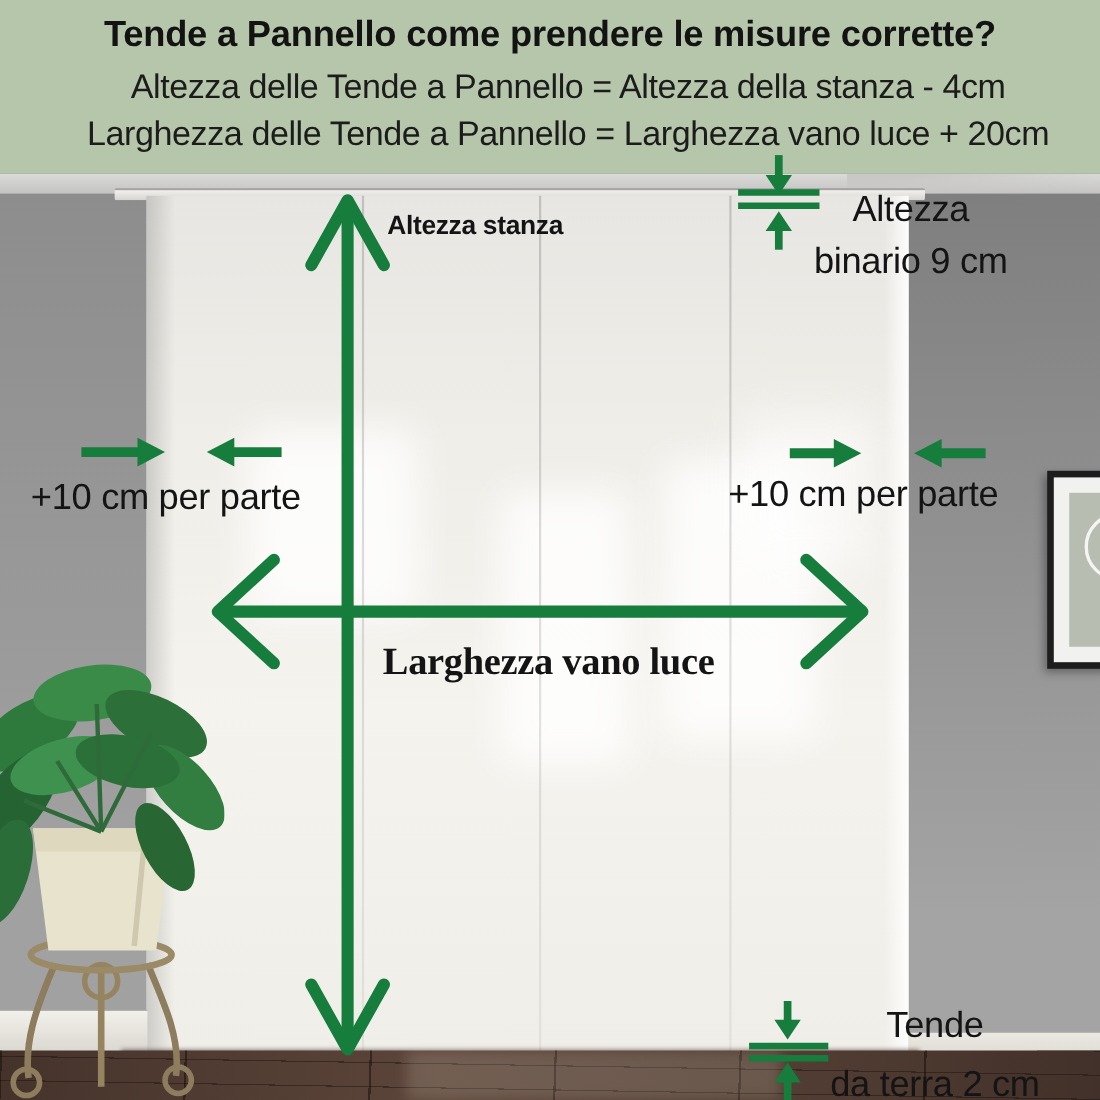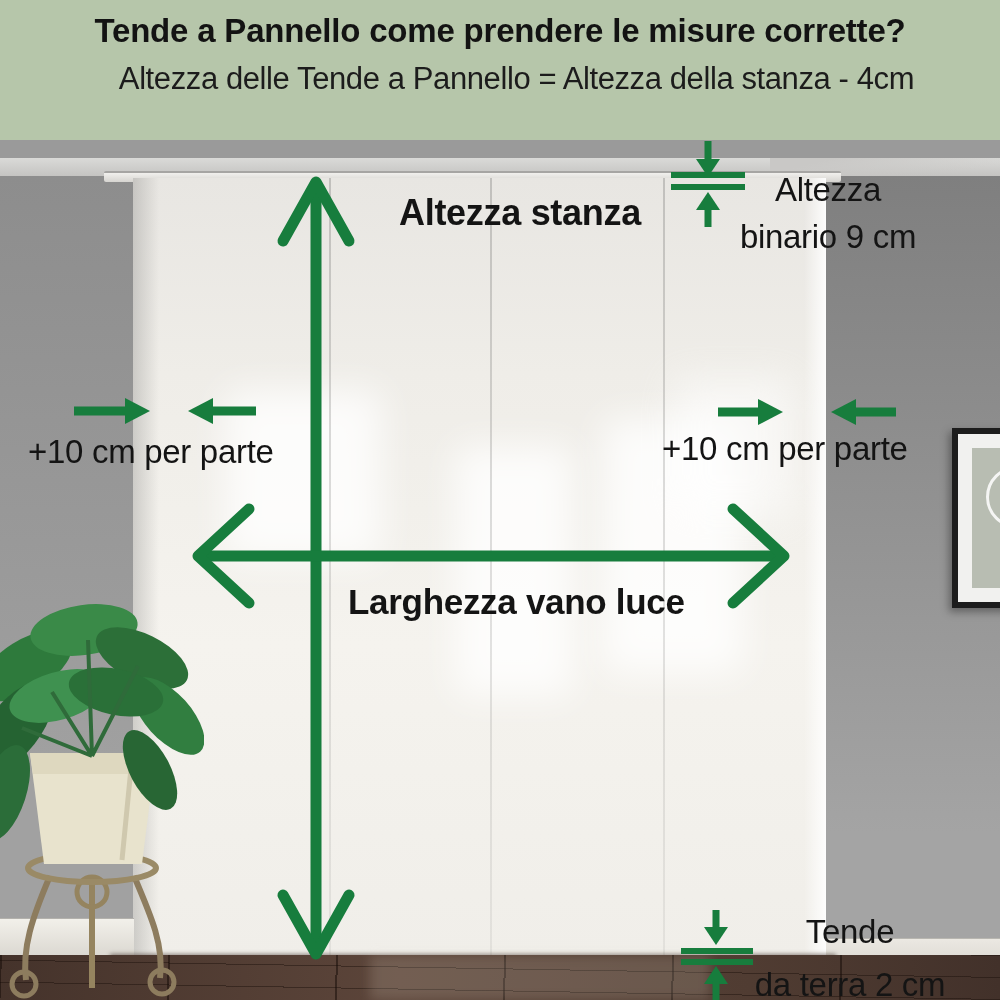--- a/index.html
+++ b/index.html
@@ -2,21 +2,21 @@
 <html><head>
 <meta charset="utf-8">
 <style>
   html,body{margin:0;padding:0;background:#e8e8e8;}
   .stage{
     position:relative;width:1000px;height:1000px;overflow:hidden;
     font-family:"Liberation Sans",sans-serif;color:#161616;background:#9a9a9a;
   }
   
   .header{
-    position:absolute;top:0;left:0;width:1000px;height:140px;
+    position:absolute;top:0;left:0;width:1000px;height:158px;
     background:#b6c6aa;text-align:center;
   }
   .header h1{
     margin:0;padding-top:12px;font-size:33px;font-weight:700;color:#131313;
     letter-spacing:-.2px;
   }
   .header .formula{
     margin:0;font-size:31px;font-weight:400;color:#1c1c1c;line-height:43px;
     letter-spacing:-.4px;
     padding-left:33px;
@@ -59,22 +59,22 @@
   
   .frame{position:absolute;top:270px;left:952px;width:70px;height:180px;
     background:#1d1d1d;padding:0;box-shadow:-3px 4px 8px rgba(0,0,0,.35);}
   .frame .mat{position:absolute;top:6px;left:6px;right:0;bottom:6px;background:#f1f1ef;}
   .frame .art{position:absolute;top:20px;left:20px;right:0;bottom:20px;background:#b8bdb2;overflow:hidden;}
   .frame .ring{position:absolute;top:18px;left:14px;width:56px;height:56px;border-radius:50%;
     border:3px solid rgba(255,255,255,.85);}
   
   .lbl{position:absolute;color:#141414;white-space:nowrap;z-index:5;}
   .b{font-weight:700;}
-  #lbl-altezza{left:352px;top:192px;font-size:36px;letter-spacing:-.3px;margin-left:47px;}
-  #lbl-larghezza{left:348px;top:582px;font-size:35px;letter-spacing:-.3px;}
+  #lbl-altezza{left:352px;top:192px;font-size:24px;letter-spacing:-.3px;}
+  #lbl-larghezza{left:348px;top:582px;font-size:35px;letter-spacing:-.3px;font-family:Liberation Serif, serif;}
   #lbl-left10{left:28px;top:433px;font-size:33px;letter-spacing:-.3px;}
   #lbl-right10{left:662px;top:430px;font-size:33px;letter-spacing:-.3px;}
   .lbl-block{position:absolute;text-align:center;color:#141414;z-index:5;font-size:33px;letter-spacing:-.3px;}
   #lbl-spessore{left:722px;top:166px;width:212px;line-height:47px;}
   #lbl-spazio{left:738px;top:905px;width:224px;line-height:53px;}
   
   .overlay{position:absolute;top:0;left:0;width:1000px;height:1000px;z-index:4;pointer-events:none;}
   .ar{stroke:#177d3d;stroke-width:11;fill:none;stroke-linecap:round;stroke-linejoin:round;}
   .as{stroke:#177d3d;stroke-width:9;fill:none;stroke-linecap:butt;}
   .as2{stroke:#177d3d;stroke-width:7;fill:none;}
@@ -84,20 +84,21 @@
   .plant{position:absolute;top:430px;left:-8px;width:212px;height:412px;}
 </style>
 </head>
 <body>
 
 <div class="stage">
 
   <div class="header">
     <h1>Tende a Pannello come prendere le misure corrette?</h1>
     <p class="formula first">Altezza delle Tende a Pannello = Altezza della stanza - 4cm</p>
+    <p class="formula">Larghezza delle Tende a Pannello = Larghezza vano luce + 20cm</p>
   </div>
 
   <div class="room">
     <div class="ceiling"></div>
     <div class="ceiling-corner"></div>
     <div class="wall-left"></div>
     <div class="wall-right"></div>
     <div class="rail"></div>
 
     <div class="curtain">

